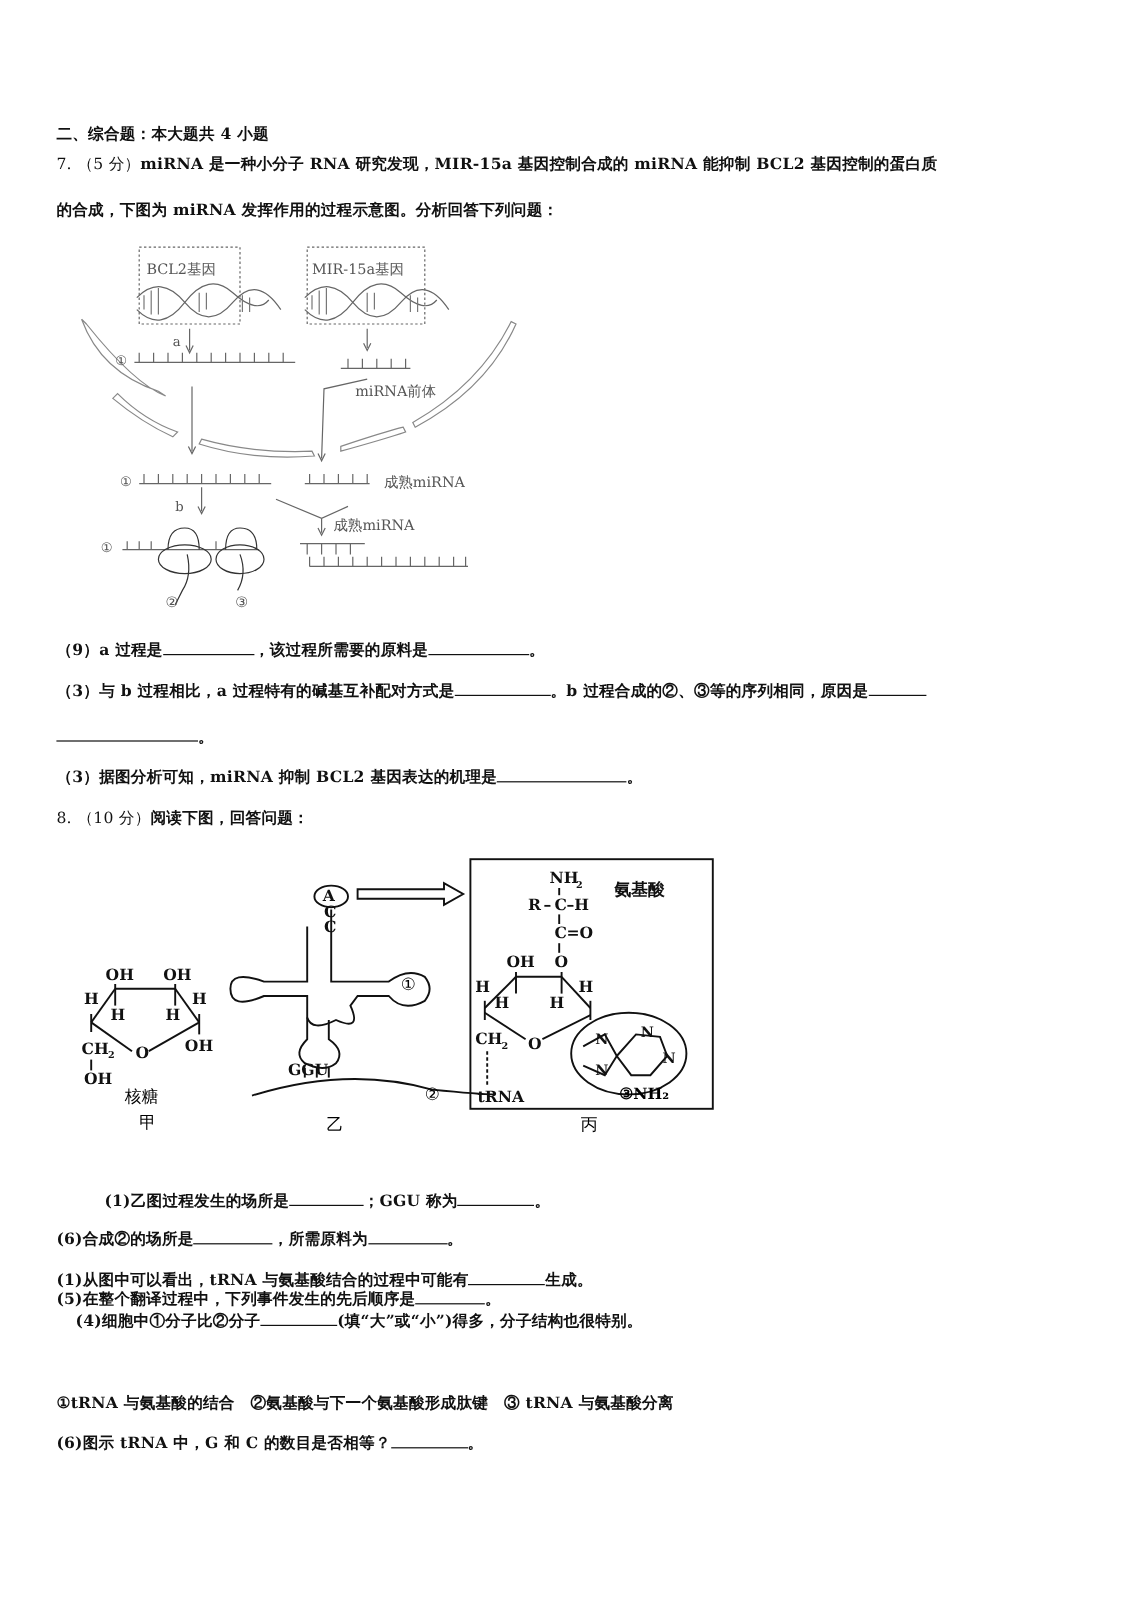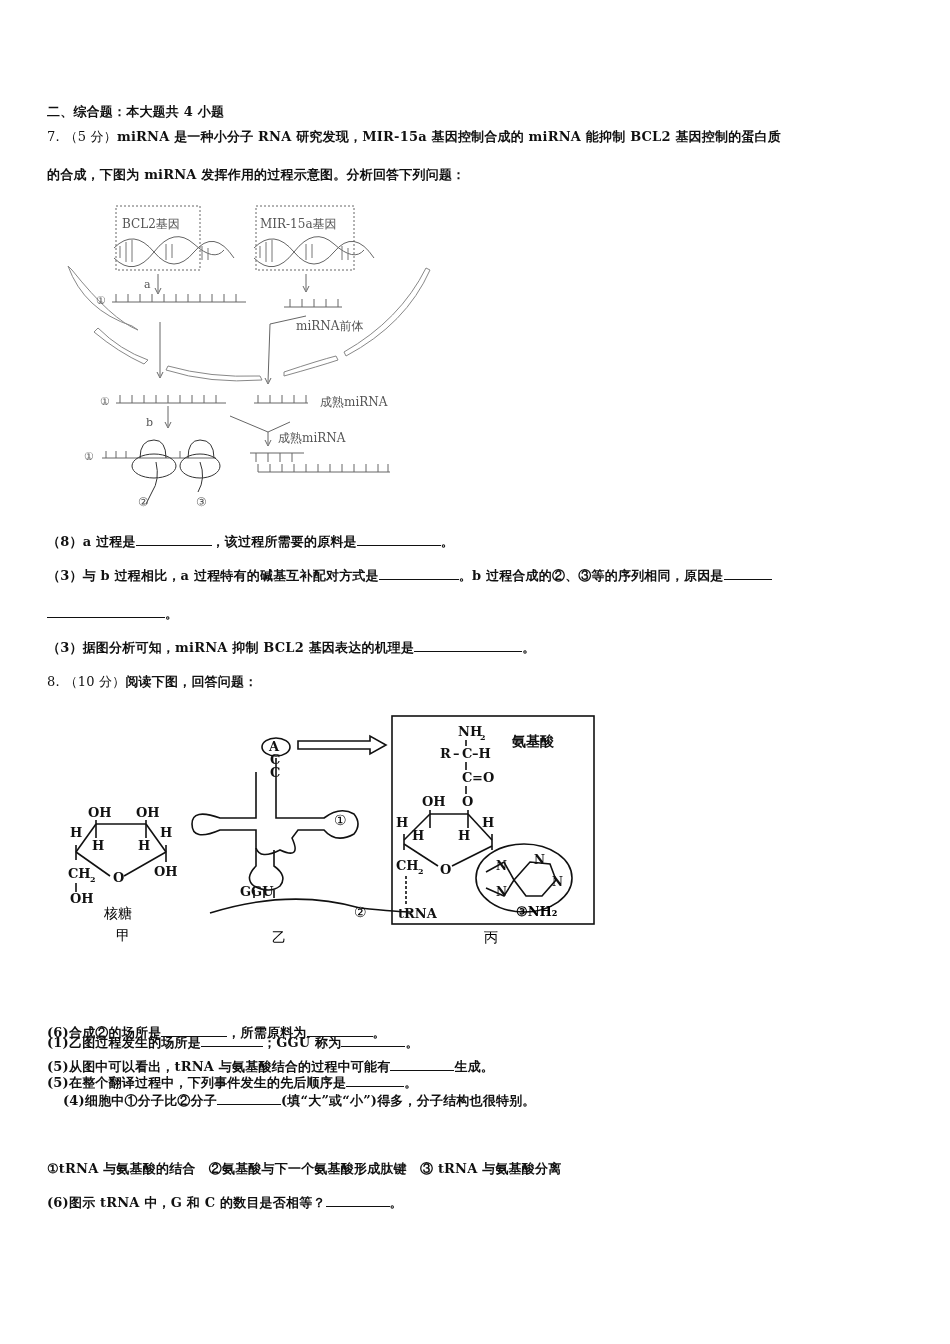--- a/index.html
+++ b/index.html
@@ -167,21 +167,21 @@
     <text x="106" y="226" font-size="11">b</text>
     <text x="238" y="242">成熟miRNA</text>
     <text x="44" y="260" font-size="11">①</text>
     <text x="98" y="306" font-size="12">②</text>
     <text x="156" y="306" font-size="12">③</text>
   </g>
 </svg>
 </div>
 
 <div class="line" style="top:533px;">
-  <span>（8）a 过程是</span><span class="blank" style="width:76px;"></span><span>，该过程所需要的原料是</span><span class="blank" style="width:84px;"></span><span>。</span>
+  <span>（9）a 过程是</span><span class="blank" style="width:76px;"></span><span>，该过程所需要的原料是</span><span class="blank" style="width:84px;"></span><span>。</span>
 </div>
 <div class="line" style="top:567px;">
   <span>（3）与 b 过程相比，a 过程特有的碱基互补配对方式是</span><span class="blank" style="width:80px;"></span><span>。b 过程合成的②、③等的序列相同，原因是</span><span class="blank" style="width:48px;"></span>
 </div>
 <div class="line" style="top:605px;">
   <span class="blank" style="width:118px;"></span><span>。</span>
 </div>
 <div class="line" style="top:639px;">
   <span>（3）据图分析可知，miRNA 抑制 BCL2 基因表达的机理是</span><span class="blank" style="width:108px;"></span><span>。</span>
 </div>
@@ -287,28 +287,28 @@
     <text x="456" y="170">N</text>
         <text x="456" y="196">N</text>
     <text x="494" y="164">N</text>
         <text x="512" y="186">N</text>
   </g>
   <text x="476" y="216" font-size="13" font-weight="bold">③NH₂</text>
   <text x="444" y="242" font-size="14">丙</text>
 </svg>
 </div>
 
-<div class="line" style="top:1034px;">
+<div class="line" style="top:992px;margin-left:40px;">
   <span>(1)乙图过程发生的场所是</span><span class="blank" style="width:62px;"></span><span>；GGU 称为</span><span class="blank" style="width:64px;"></span><span>。</span>
 </div>
 <div class="line" style="top:1024px;">
   <span>(6)合成②的场所是</span><span class="blank" style="width:66px;"></span><span>，所需原料为</span><span class="blank" style="width:66px;"></span><span>。</span>
 </div>
 <div class="line" style="top:1058px;">
-  <span>(5)从图中可以看出，tRNA 与氨基酸结合的过程中可能有</span><span class="blank" style="width:64px;"></span><span>生成。</span>
+  <span>(1)从图中可以看出，tRNA 与氨基酸结合的过程中可能有</span><span class="blank" style="width:64px;"></span><span>生成。</span>
 </div>
 <div class="line" style="top:1092px;margin-left:16px;">
   <span>(4)细胞中①分子比②分子</span><span class="blank" style="width:64px;"></span><span>(填“大”或“小”)得多，分子结构也很特别。</span>
 </div>
 <div class="line" style="top:1074px;">
   <span>(5)在整个翻译过程中，下列事件发生的先后顺序是</span><span class="blank" style="width:58px;"></span><span>。</span>
 </div>
 <div class="line" style="top:1160px;">①tRNA 与氨基酸的结合　②氨基酸与下一个氨基酸形成肽键　③ tRNA 与氨基酸分离</div>
 <div class="line" style="top:1194px;">
   <span>(6)图示 tRNA 中，G 和 C 的数目是否相等？</span><span class="blank" style="width:64px;"></span><span>。</span>

